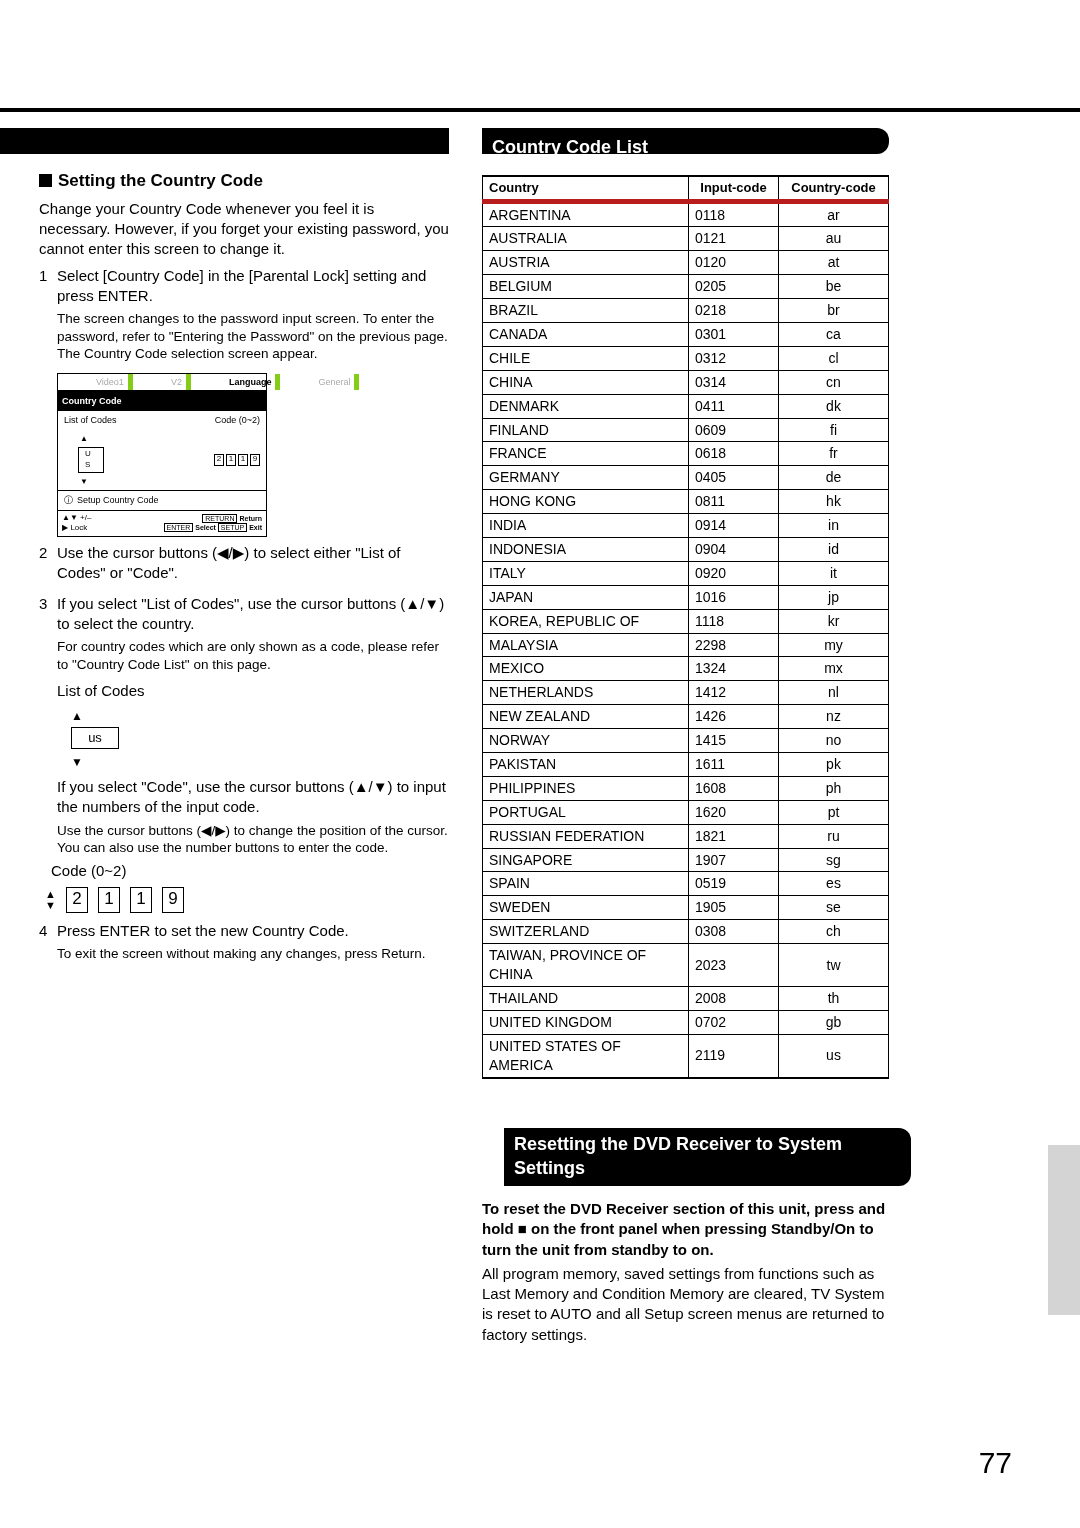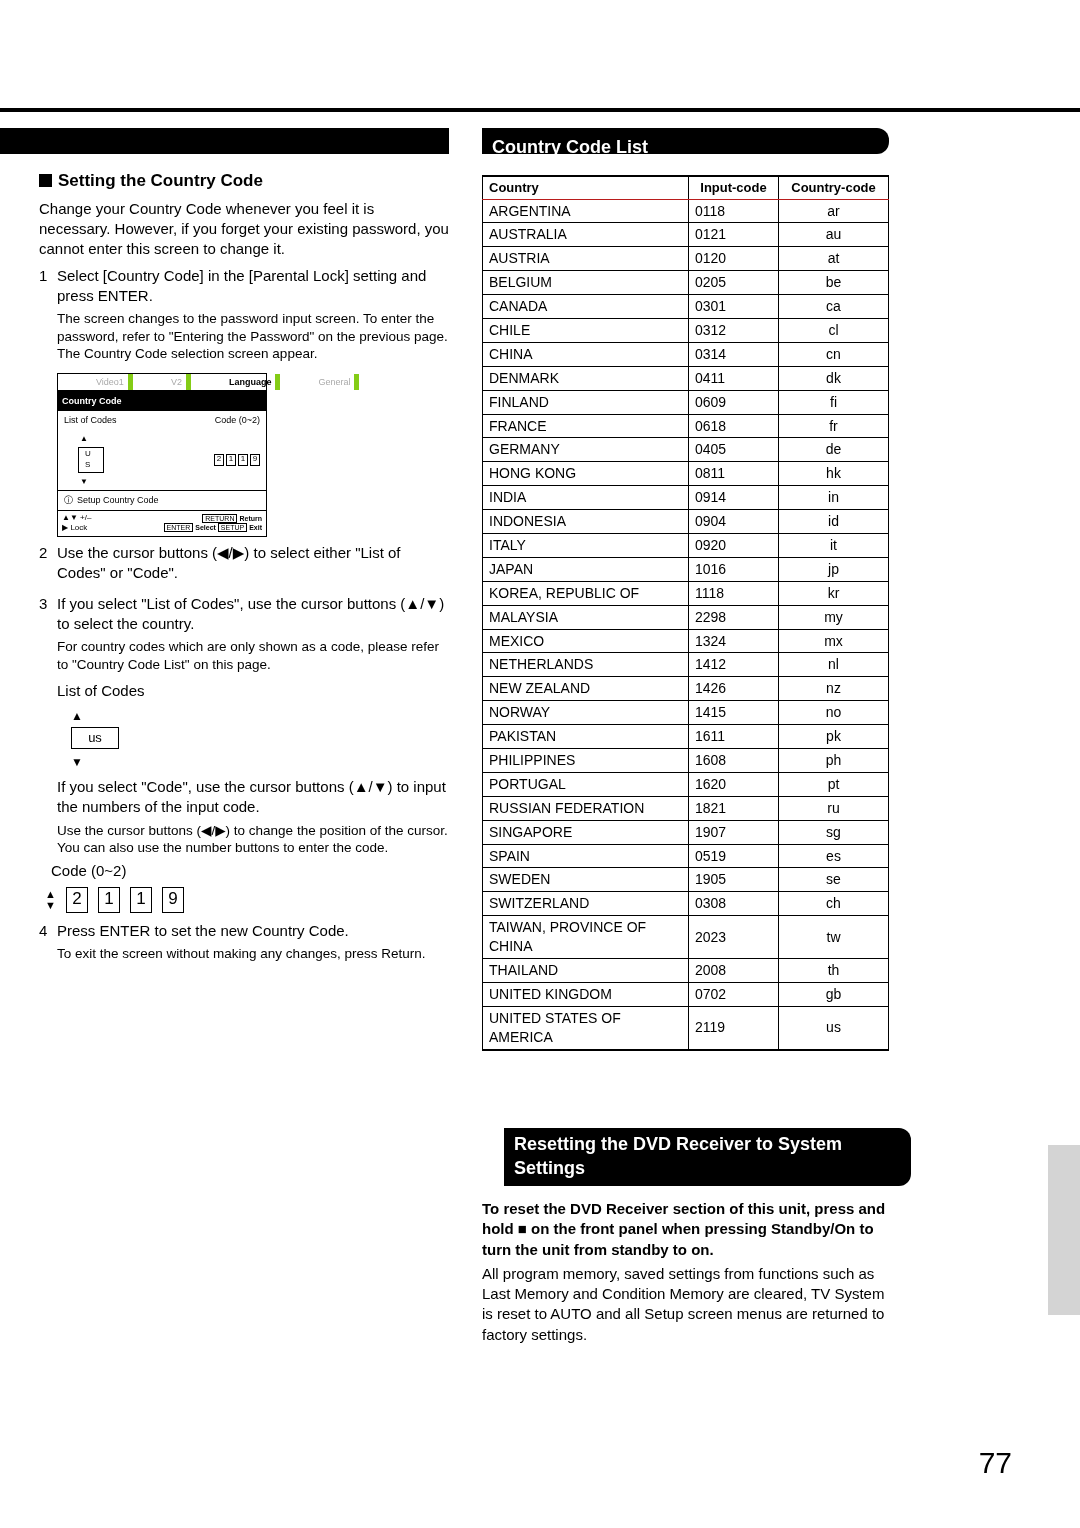--- a/index.html
+++ b/index.html
@@ -66,21 +66,21 @@
   table.codes { border-collapse: collapse; width: 100%; font-size: 14px; }
   table.codes th, table.codes td { border-top: 1px solid #000; border-bottom:1px solid #000; padding: 2px 6px; text-align:left; height:21px;}
   table.codes th { font-weight: bold; font-size: 13px; border-top:2px solid #000;}
   table.codes td.ic { width: 90px; }
   table.codes td.cc { width: 110px; text-align:center;}
   table.codes th.ic { width: 90px; text-align:center;}
   table.codes th.cc { width: 110px; text-align:center;}
   table.codes th + th, table.codes td + td { border-left:1px solid #000; }
   table.codes { border-left:1px solid #000; border-right:1px solid #000; }
   table.codes tr:last-child td { border-bottom:2px solid #000; }
-  table.codes tr:first-child th { border-bottom:1px solid #b91c1c;}
+  table.codes tr:first-child th { border-bottom:5px solid #b91c1c;}
 
   .reset-block { position:absolute; left:482px; top:1195px; width:407px; font-size:15px; }
   .reset-block p { margin-top:4px;}
   .bold { font-weight:bold; }
 
   .page-num { position:absolute; right: 68px; bottom: 45px; font-size: 30px; }
 </style>
 </head>
 <body>
 
@@ -220,20 +220,25 @@
           <td>AUSTRIA</td>
           <td class="ic">0120</td>
           <td class="cc">at</td>
         </tr>
         <tr>
           <td>BELGIUM</td>
           <td class="ic">0205</td>
           <td class="cc">be</td>
         </tr>
         <tr>
+          <td>BRAZIL</td>
+          <td class="ic">0218</td>
+          <td class="cc">br</td>
+        </tr>
+        <tr>
           <td>CANADA</td>
           <td class="ic">0301</td>
           <td class="cc">ca</td>
         </tr>
         <tr>
           <td>CHILE</td>
           <td class="ic">0312</td>
           <td class="cc">cl</td>
         </tr>
         <tr>

